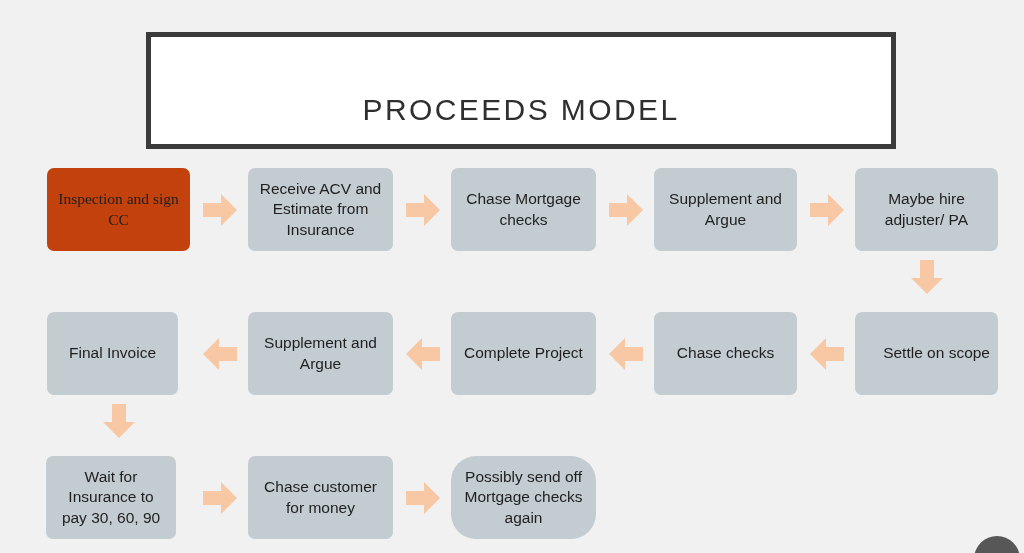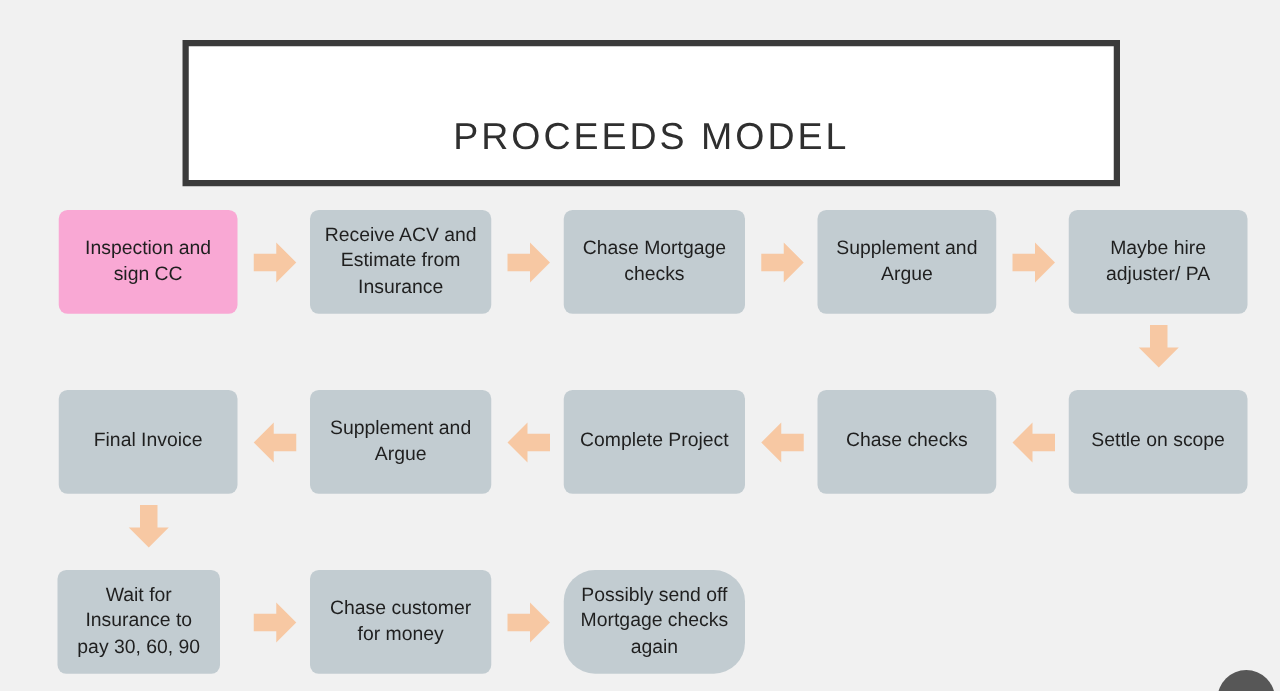--- a/index.html
+++ b/index.html
@@ -55,21 +55,21 @@
     display: flex;
     align-items: center;
     justify-content: center;
     text-align: center;
     color: #1f1f1f;
     font-size: 15.5px;
     line-height: 1.32;
     padding: 4px 8px;
   }
   .node.grey  { background: #c2ccd1; }
-  .node.orange{ background: #f9a8d4; }
+  .node.orange{ background: #c2410c; font-family: Liberation Serif, serif; }
   .node-label { display: block; }
 
   
   .arrow {
     position: absolute;
   }
   .arrow svg { display: block; }
 
   
   .corner-dot {
@@ -134,37 +134,37 @@
         <path d="M2 12 H20 V3 L36 19 L20 35 V26 H2 Z" fill="#f7c8a3"></path>
       </svg>
   </div>
 
   <div class="arrow" style="left:908px; top:258px;">
     <svg width="38" height="38" viewBox="0 0 38 38">
         <path d="M12 2 H26 V20 H35 L19 36 L3 20 H12 Z" fill="#f7c8a3"></path>
       </svg>
   </div>
 
-  <div class="node grey" style="left:47px;  top:312px; width:143px; height:83px;">
+  <div class="node grey" style="left:47px;  top:312px; width:131px; height:83px;">
     <span class="node-label">Final Invoice</span>
   </div>
 
   <div class="node grey" style="left:248px; top:312px; width:145px; height:83px;">
     <span class="node-label">Supplement and Argue</span>
   </div>
 
   <div class="node grey" style="left:451px; top:312px; width:145px; height:83px;">
     <span class="node-label">Complete Project</span>
   </div>
 
   <div class="node grey" style="left:654px; top:312px; width:143px; height:83px;">
     <span class="node-label">Chase checks</span>
   </div>
 
-  <div class="node grey" style="left:855px; top:312px; width:143px; height:83px;">
+  <div class="node grey" style="left:855px; top:312px; width:143px; height:83px;justify-content:flex-end;">
     <span class="node-label">Settle on scope</span>
   </div>
 
   <div class="arrow" style="left:201px; top:335px;">
     <svg width="38" height="38" viewBox="0 0 38 38">
         <path d="M36 12 H18 V3 L2 19 L18 35 V26 H36 Z" fill="#f7c8a3"></path>
       </svg>
   </div>
   <div class="arrow" style="left:404px; top:335px;">
     <svg width="38" height="38" viewBox="0 0 38 38">

